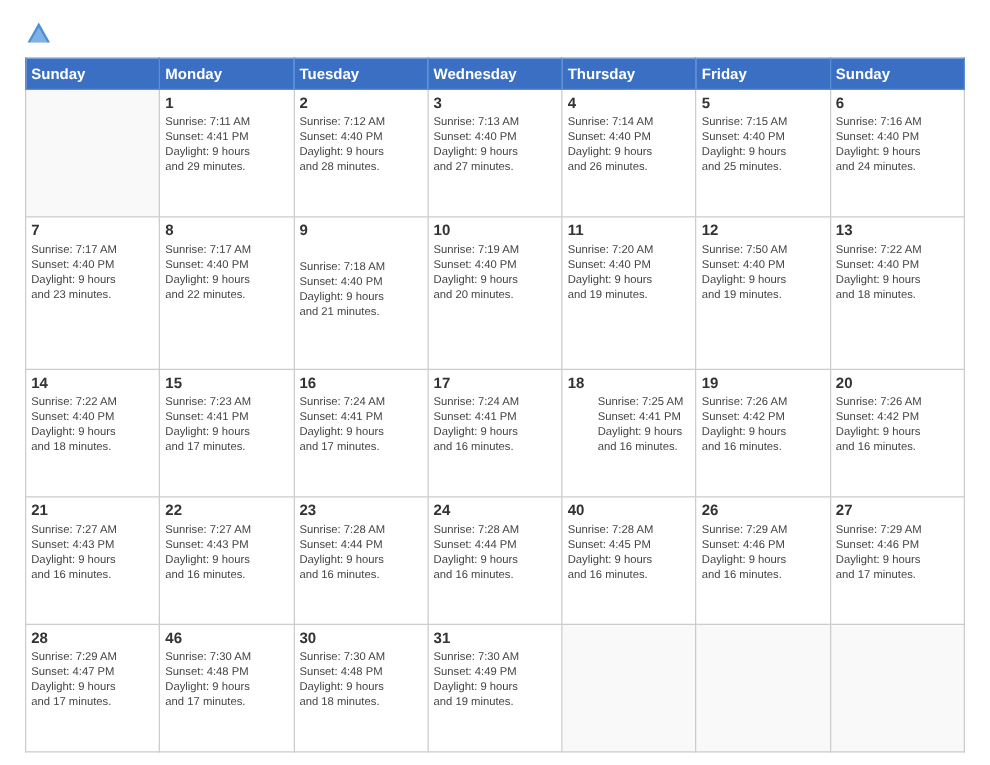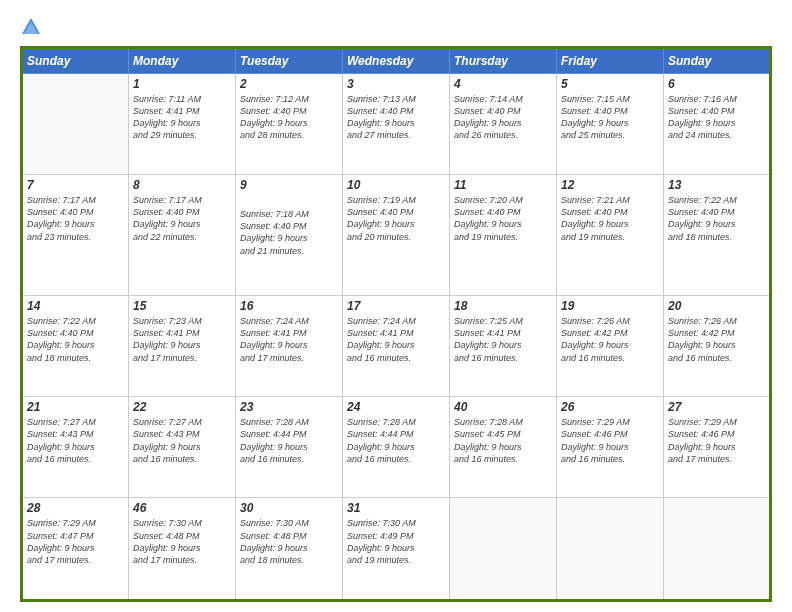--- a/index.html
+++ b/index.html
@@ -50,25 +50,24 @@
       font-weight: bold;
       color: #333;
       line-height: 1.1;
     }
     .location-title {
       font-size: 14px;
       color: #555;
     }
     .calendar {
       flex: 1;
-      border: 3px solid #4d7c0f;
+      border: 1px solid #4d7c0f;
       border-collapse: collapse;
       width: 100%;
       table-layout: fixed;
-      font-style: italic;
     }
     .calendar thead tr {
       background-color: #3a6fc4;
     }
     .calendar thead th {
       color: #fff;
       font-size: 12px;
       font-weight: bold;
       padding: 5px 4px;
       border: 1px solid #5a8fd4;
@@ -217,21 +216,21 @@
           </td>
           <td>
             <span class="day-number">11</span>
             <div class="day-info" style="white-space: pre-line;">Sunrise: 7:20 AM
 Sunset: 4:40 PM
 Daylight: 9 hours
 and 19 minutes.</div>
           </td>
           <td>
             <span class="day-number">12</span>
-            <div class="day-info" style="white-space: pre-line;">Sunrise: 7:21 AM
+            <div class="day-info" style="white-space: pre-line;">Sunrise: 7:50 AM
 Sunset: 4:40 PM
 Daylight: 9 hours
 and 19 minutes.</div>
           </td>
           <td>
             <span class="day-number">13</span>
             <div class="day-info" style="white-space: pre-line;">Sunrise: 7:22 AM
 Sunset: 4:40 PM
 Daylight: 9 hours
 and 18 minutes.</div>
@@ -261,21 +260,21 @@
           </td>
           <td>
             <span class="day-number">17</span>
             <div class="day-info" style="white-space: pre-line;">Sunrise: 7:24 AM
 Sunset: 4:41 PM
 Daylight: 9 hours
 and 16 minutes.</div>
           </td>
           <td>
             <span class="day-number">18</span>
-            <div class="day-info" style="white-space: pre-line;">Sunrise: 7:25 AM
+            <div class="day-info" style="white-space: pre-line; margin-left: 24px;">Sunrise: 7:25 AM
 Sunset: 4:41 PM
 Daylight: 9 hours
 and 16 minutes.</div>
           </td>
           <td>
             <span class="day-number">19</span>
             <div class="day-info" style="white-space: pre-line;">Sunrise: 7:26 AM
 Sunset: 4:42 PM
 Daylight: 9 hours
 and 16 minutes.</div>

